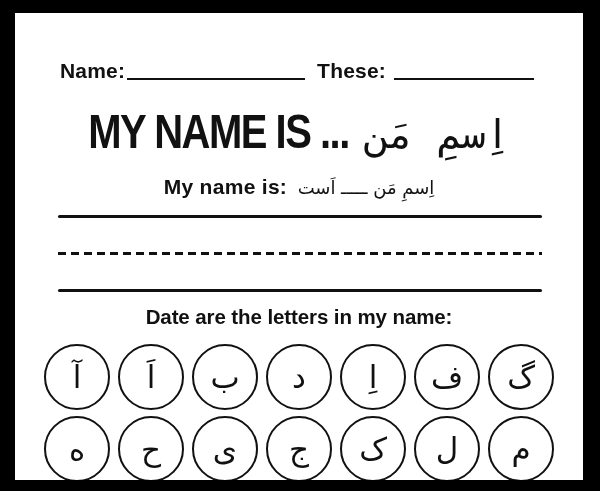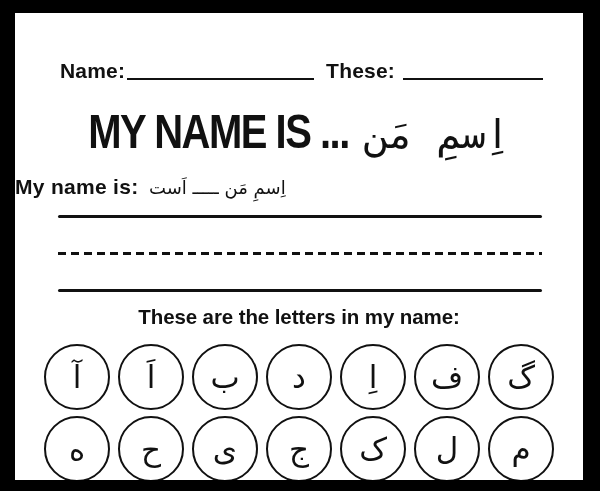--- a/index.html
+++ b/index.html
@@ -6,42 +6,42 @@
   .frame{
     position:relative;width:600px;height:491px;background:#000000;
     overflow:hidden;font-family:"Liberation Sans",sans-serif;color:#111111;
   }
   .sheet{
     position:absolute;left:15px;top:13px;width:568px;height:467px;
     background:#ffffff;overflow:hidden;
   }
   
   .name-date{
-    position:absolute;left:45px;right:40px;top:46px;
+    position:absolute;left:45px;right:49px;top:46px;
     display:flex;align-items:flex-end;
     font-weight:bold;font-size:21px;letter-spacing:.2px;white-space:nowrap;
   }
   .uline{border-bottom:2.6px solid #111;margin-bottom:3px;}
   .uline-name{flex:1;margin-left:2px;}
   .uline-date{width:140px;}
   .date-label{margin-left:12px;margin-right:8px;}
   
   .title{
     position:absolute;left:0;right:0;top:98px;text-align:center;white-space:nowrap;
   }
   .title-en{
     display:inline-block;font-weight:800;font-size:40px;letter-spacing:-1.5px;
     transform:scaleY(1.22);transform-origin:50% 80%;
   }
   .title-fa{
     display:inline-block;font-family:Liberation Mono, monospace;
     font-size:40px;margin-left:12px;direction:rtl;unicode-bidi:isolate;
   }
   
-  .subtitle{position:absolute;left:0;right:0;top:162px;white-space:nowrap;}
+  .subtitle{position:absolute;left:0;right:0;top:162px;text-align:center;white-space:nowrap;}
   .sub-en{font-weight:bold;font-size:21px;letter-spacing:.3px;}
   .sub-fa{
     font-family:"DejaVu Sans",sans-serif;font-size:18px;margin-left:6px;
     direction:rtl;unicode-bidi:isolate;
   }
   
   .solid-line{
     position:absolute;left:43px;right:41px;height:3px;background:#111;border-radius:2px;
   }
   .line-top{top:202px;}
@@ -86,21 +86,21 @@
 
     <div class="subtitle">
       <span class="sub-en">My name is:</span>
       <span class="sub-fa" dir="rtl">اِسمِ مَن ـــــ اَست</span>
     </div>
 
     <div class="solid-line line-top"></div>
     <div class="dashed-line"></div>
     <div class="solid-line line-bottom"></div>
 
-    <div class="letters-heading">These are the letters in my name:</div>
+    <div class="letters-heading">Date are the letters in my name:</div>
 
     <div class="circle-row row-1">
       <div class="letter-circle">آ</div>
       <div class="letter-circle">اَ</div>
       <div class="letter-circle">ب</div>
       <div class="letter-circle">د</div>
       <div class="letter-circle">اِ</div>
       <div class="letter-circle">ف</div>
       <div class="letter-circle">گ</div>
     </div>

